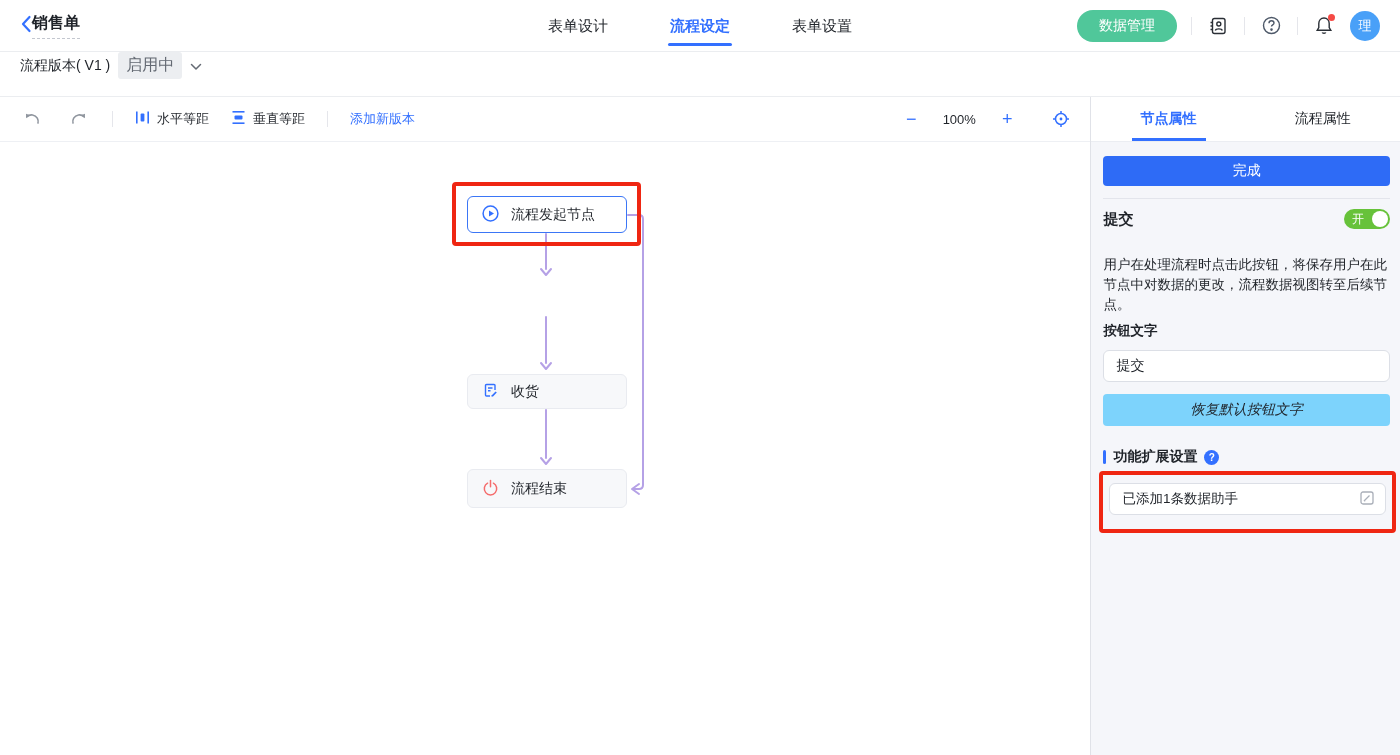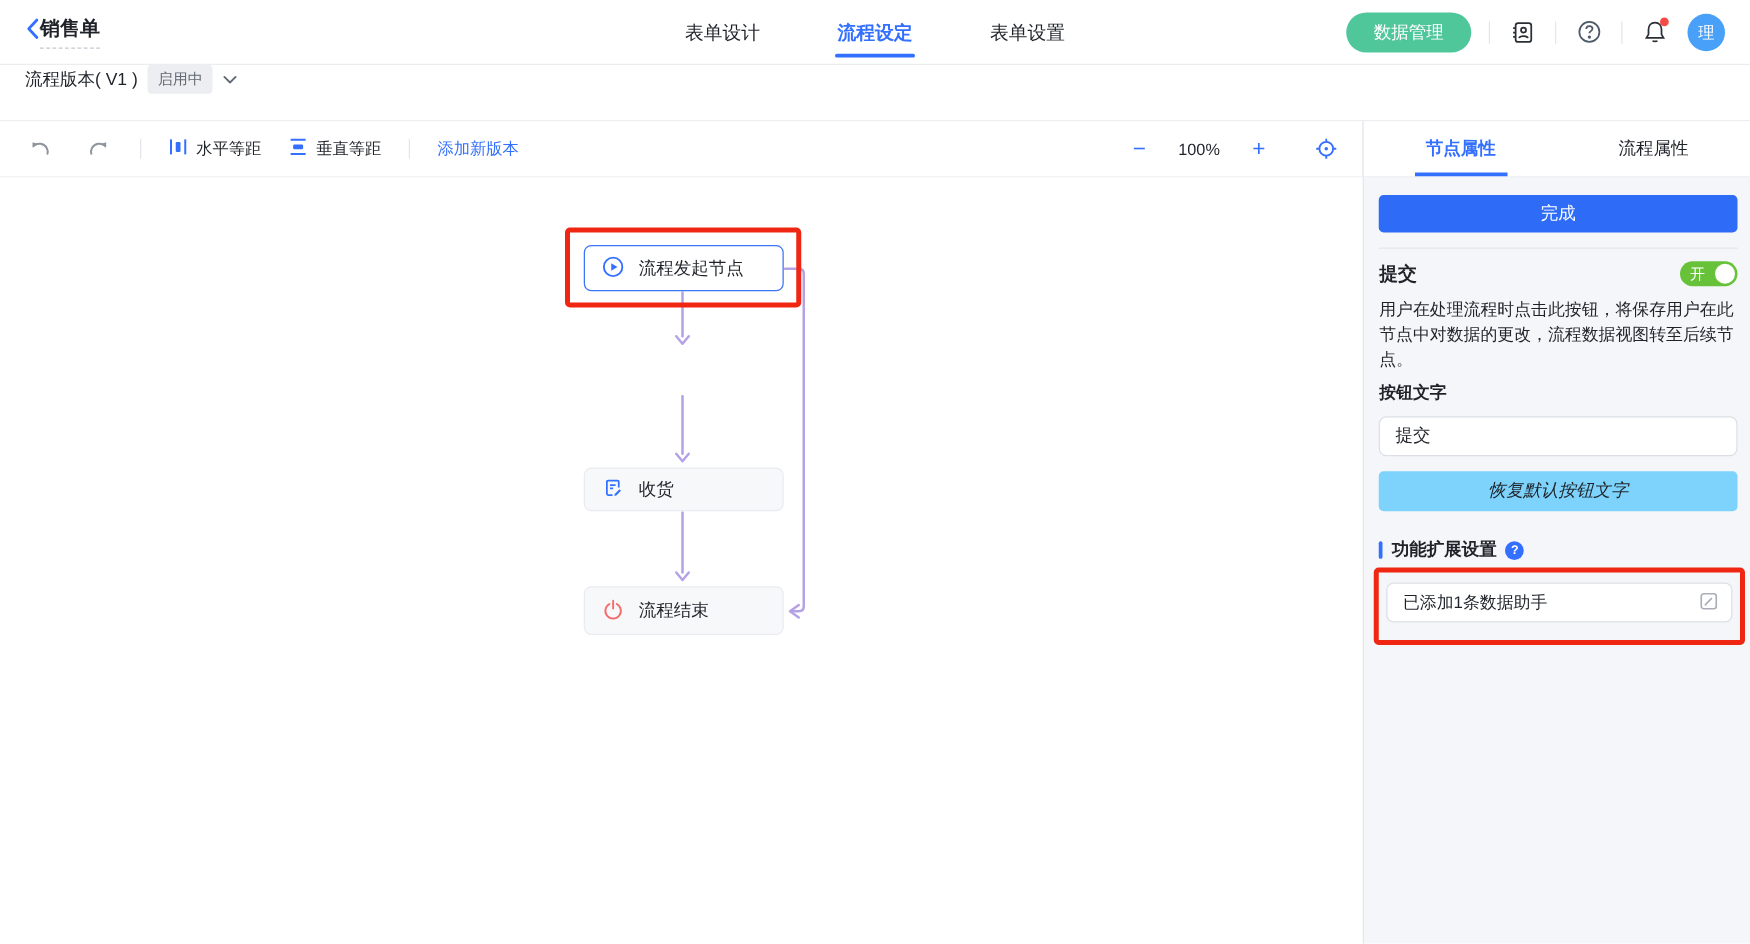--- a/index.html
+++ b/index.html
@@ -27,21 +27,21 @@
   .avatar { width:30px; height:30px; border-radius:50%; background:#49a0f8; color:#fff;
     font-size:13px; display:flex; align-items:center; justify-content:center; cursor:pointer; }
   .red-dot { position:absolute; top:0px; right:1px; width:7px; height:7px; border-radius:50%;
     background:#f54a45; }
 
   
   .versionbar { height:45px; background:#fff; border-bottom:1px solid #ebedf0;
     display:flex; align-items:flex-start; justify-content:space-between; padding:0 20px; }
   .vb-left { display:flex; align-items:center; gap:8px; }
   .vb-label { font-size:14px; }
-  .badge { font-size:12px; color:#646a73; background:#eceef1; border-radius:3px; padding:3px 8px; }
+  .badge { font-size:16px; color:#646a73; background:#eceef1; border-radius:3px; padding:3px 8px; }
   .pill-outline { height:30px; padding:0 24px; background:#fff; border:1px solid #3370ff;
     border-radius:16px; color:#3370ff; font-size:14px; cursor:pointer; }
   .vb-right { display:flex; align-items:center; gap:16px; }
 
   
   .main { display:flex; height:658px; }
   .work { width:1113px; display:flex; flex-direction:column; }
 
   .toolbar { height:45px; background:#fff; border-bottom:1px solid #eef0f4;
     display:flex; align-items:center; padding:0 20px; }
@@ -75,21 +75,21 @@
   .btn-primary { width:100%; height:30px; background:#2e6bf6; color:#fff; border:none;
     border-radius:4px; font-size:14px; cursor:pointer; }
   .panel-divider { border:none; border-top:1px solid #e3e5ec; margin:12px 0 10px; }
   .submit-row { display:flex; align-items:center; justify-content:space-between; }
   .submit-label { font-size:15px; font-weight:bold; }
   .toggle { width:46px; height:20px; border-radius:10px; background:#67c23a; position:relative;
     display:flex; align-items:center; cursor:pointer; }
   .toggle-text { color:#fff; font-size:12px; margin-left:8px; }
   .toggle-knob { position:absolute; right:2px; top:2px; width:16px; height:16px;
     border-radius:50%; background:#fff; }
-  .desc { margin-top:9px; font-size:13.5px; line-height:20px; color:#1f2329; }
+  .desc { margin-top:26px; font-size:13.5px; line-height:20px; color:#1f2329; }
   .field-label { margin-top:7px; font-size:13.5px; font-weight:bold; }
   .text-input { margin-top:10px; width:100%; height:32px; background:#fff;
     border:1px solid #dcdfe6; border-radius:6px; padding:0 12px; font-size:14px;
     font-family:inherit; color:#1f2329; }
   .btn-light { margin-top:12px; width:100%; height:32px; background:#7dd3fc; border:none;
     border-radius:4px; font-size:14px; color:#1f2329; cursor:pointer;font-style:italic; }
   .section-header { margin-top:22px; display:flex; align-items:center; gap:7px; }
   .blue-bar { width:3px; height:14px; background:#3370ff; border-radius:2px; }
   .section-title { font-size:14px; font-weight:bold; }
   .q-circle { width:15px; height:15px; border-radius:50%; background:#3370ff; color:#fff;

